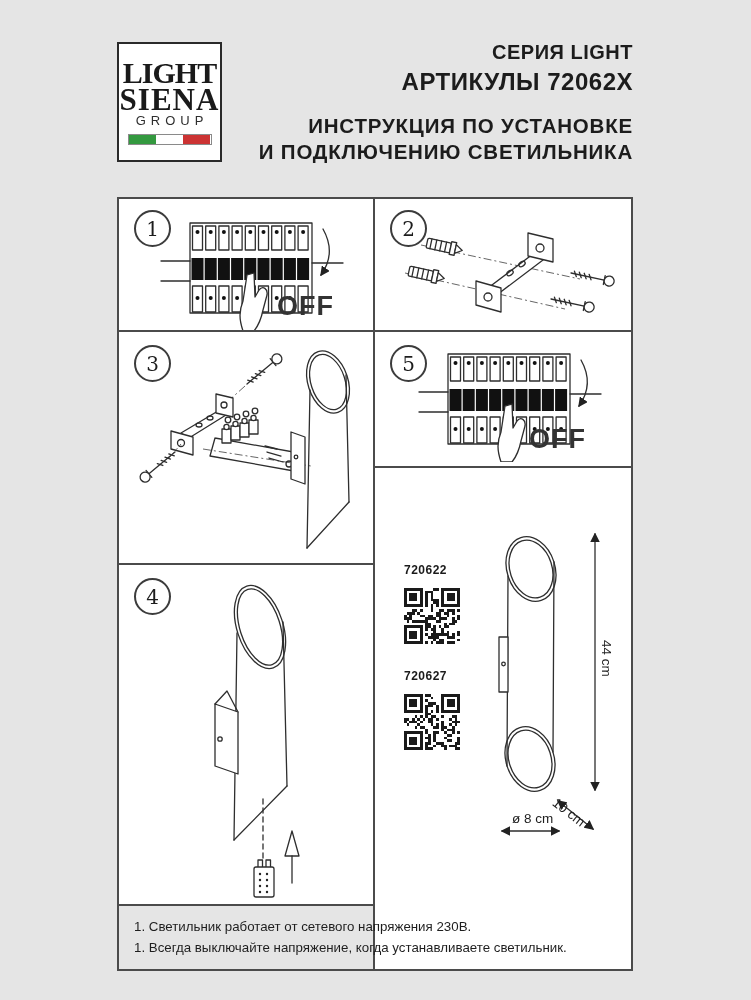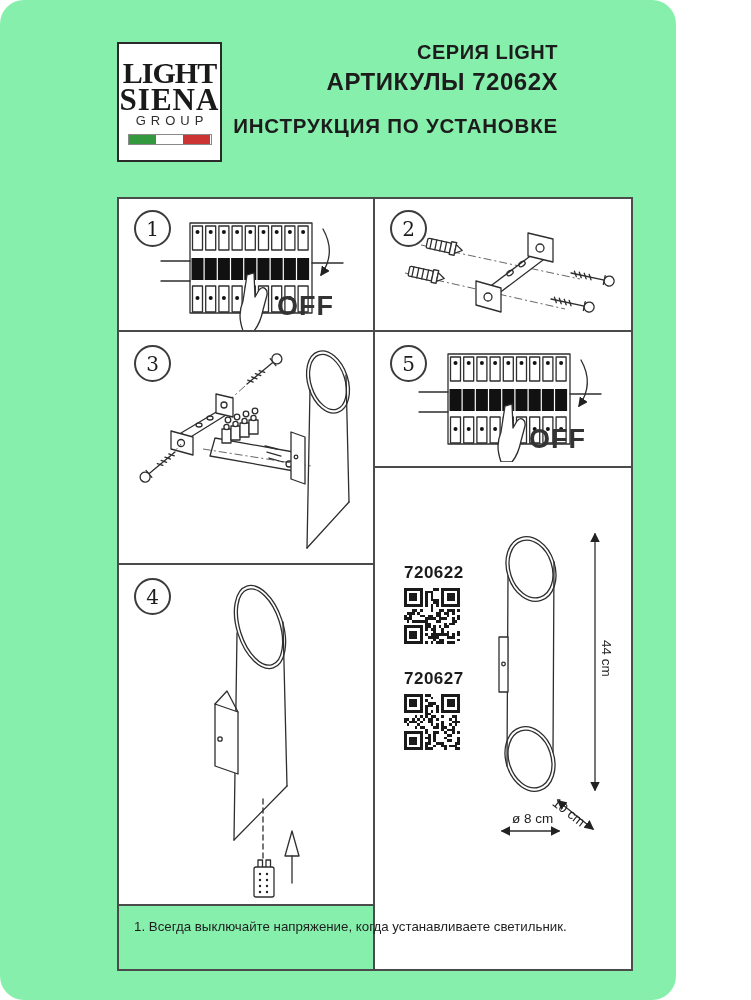--- a/index.html
+++ b/index.html
@@ -1,17 +1,17 @@
 <!DOCTYPE html>
 <html><head>
 <meta charset="utf-8">
 <style>
   html,body{margin:0;padding:0;background:#ffffff;}
-  #page{position:relative;width:676px;height:1000px;background:#86efac;overflow:hidden;
-        font-family:"Liberation Sans",sans-serif;color:#222;border-radius:24px;}
+  #page{position:relative;width:751px;height:1000px;background:#e5e5e5;overflow:hidden;
+        font-family:"Liberation Sans",sans-serif;color:#222;}
 
   
   #logo{position:absolute;left:117px;top:42px;width:105px;height:120px;border:2px solid #2a2a2a;
         box-sizing:border-box;background:#fff;display:flex;flex-direction:column;align-items:center;justify-content:center;}
   #logo .l1{font-family:"Liberation Serif",serif;font-weight:bold;font-size:30px;line-height:26px;letter-spacing:-1px;color:#1a1a1a;}
   #logo .l2{font-family:"Liberation Serif",serif;font-weight:bold;font-size:31px;line-height:27px;letter-spacing:1px;color:#1a1a1a;}
   #logo .l3{font-size:13px;letter-spacing:5px;padding-left:5px;color:#2e2e2e;}
   #flag{width:84px;height:11px;margin-top:6px;border:1px solid #8a8a8a;display:flex;box-sizing:border-box;}
   #flag span{flex:1;height:100%;}
 
@@ -32,21 +32,21 @@
 
   .badge{position:absolute;left:15px;top:11px;width:37px;height:37px;border:2px solid #3c3c3c;border-radius:50%;
          box-sizing:border-box;display:flex;align-items:center;justify-content:center;
          font-family:"DejaVu Serif",serif;font-size:20px;color:#1d1d1d;background:#fff;}
   .off{position:absolute;font-weight:bold;font-size:27px;letter-spacing:1px;color:#333;}
   #p1 .off{left:158px;top:92px;}
   #p5 .off{left:154px;top:92px;}
   .illus{position:absolute;}
 
   
-  .code{position:absolute;left:29px;font-weight:bold;font-size:17px;letter-spacing:.5px;color:#1b1b1b;text-align:right;}
+  .code{position:absolute;left:29px;font-weight:bold;font-size:12px;letter-spacing:.5px;color:#1b1b1b;text-align:right;}
   #code1{top:95px;} #code2{top:201px;}
   .qr{position:absolute;left:29px;width:56px;height:56px;}
   #qr1{top:120px;} #qr2{top:226px;}
   .dim{position:absolute;font-size:13.5px;color:#1e1e1e;white-space:nowrap;}
   #dim-h{left:224px;top:172px;writing-mode:vertical-rl;}
   #dim-d{left:184px;top:327px;transform:rotate(38deg);transform-origin:left top;}
   #dim-w{left:137px;top:343px;}
 
   
   #footnotes{position:absolute;left:134px;top:916px;width:496px;font-size:13.3px;line-height:21px;color:#1e1e1e;}
@@ -118,20 +118,21 @@
       <span style="background: rgb(51, 153, 63);"></span>
         <span style="background: rgb(255, 255, 255);"></span>
         <span style="background: rgb(204, 51, 51);"></span>
     </div>
   </div>
 
   <div class="hdr" id="hdr-series">СЕРИЯ LIGHT</div>
   <div class="hdr" id="hdr-articles">АРТИКУЛЫ 72062X</div>
   <div class="hdr" id="hdr-title">
     <div>ИНСТРУКЦИЯ ПО УСТАНОВКЕ</div>
+    <div>И ПОДКЛЮЧЕНИЮ СВЕТИЛЬНИКА</div>
   </div>
 
   <div class="panel" id="p1">
     <div class="badge">1</div>
     <svg class="illus" style="left:38px;top:14px" width="190" height="118" viewBox="0 0 190 118">
       <use href="#breaker"></use>
     </svg>
     <div class="off">OFF</div>
   </div>
 
@@ -694,16 +695,17 @@
       <line x1="183" y1="333" x2="218" y2="361" class="s" stroke-width="1.1" marker-start="url(#ah)" marker-end="url(#ah)"></line>
       <line x1="127" y1="363" x2="184" y2="363" class="s" stroke-width="1.1" marker-start="url(#ah)" marker-end="url(#ah)"></line>
     </svg>
     <div class="dim" id="dim-h">44 cm</div>
     <div class="dim" id="dim-d">10 cm</div>
     <div class="dim" id="dim-w">ø 8 cm</div>
   </div>
 
   <div class="panel" id="pf"></div>
   <div id="footnotes">
+    <div>1. Светильник работает от сетевого напряжения 230В.</div>
     <div>1. Всегда выключайте напряжение, когда устанавливаете светильник.</div>
   </div>
 
 </div>
 
 </body></html>

